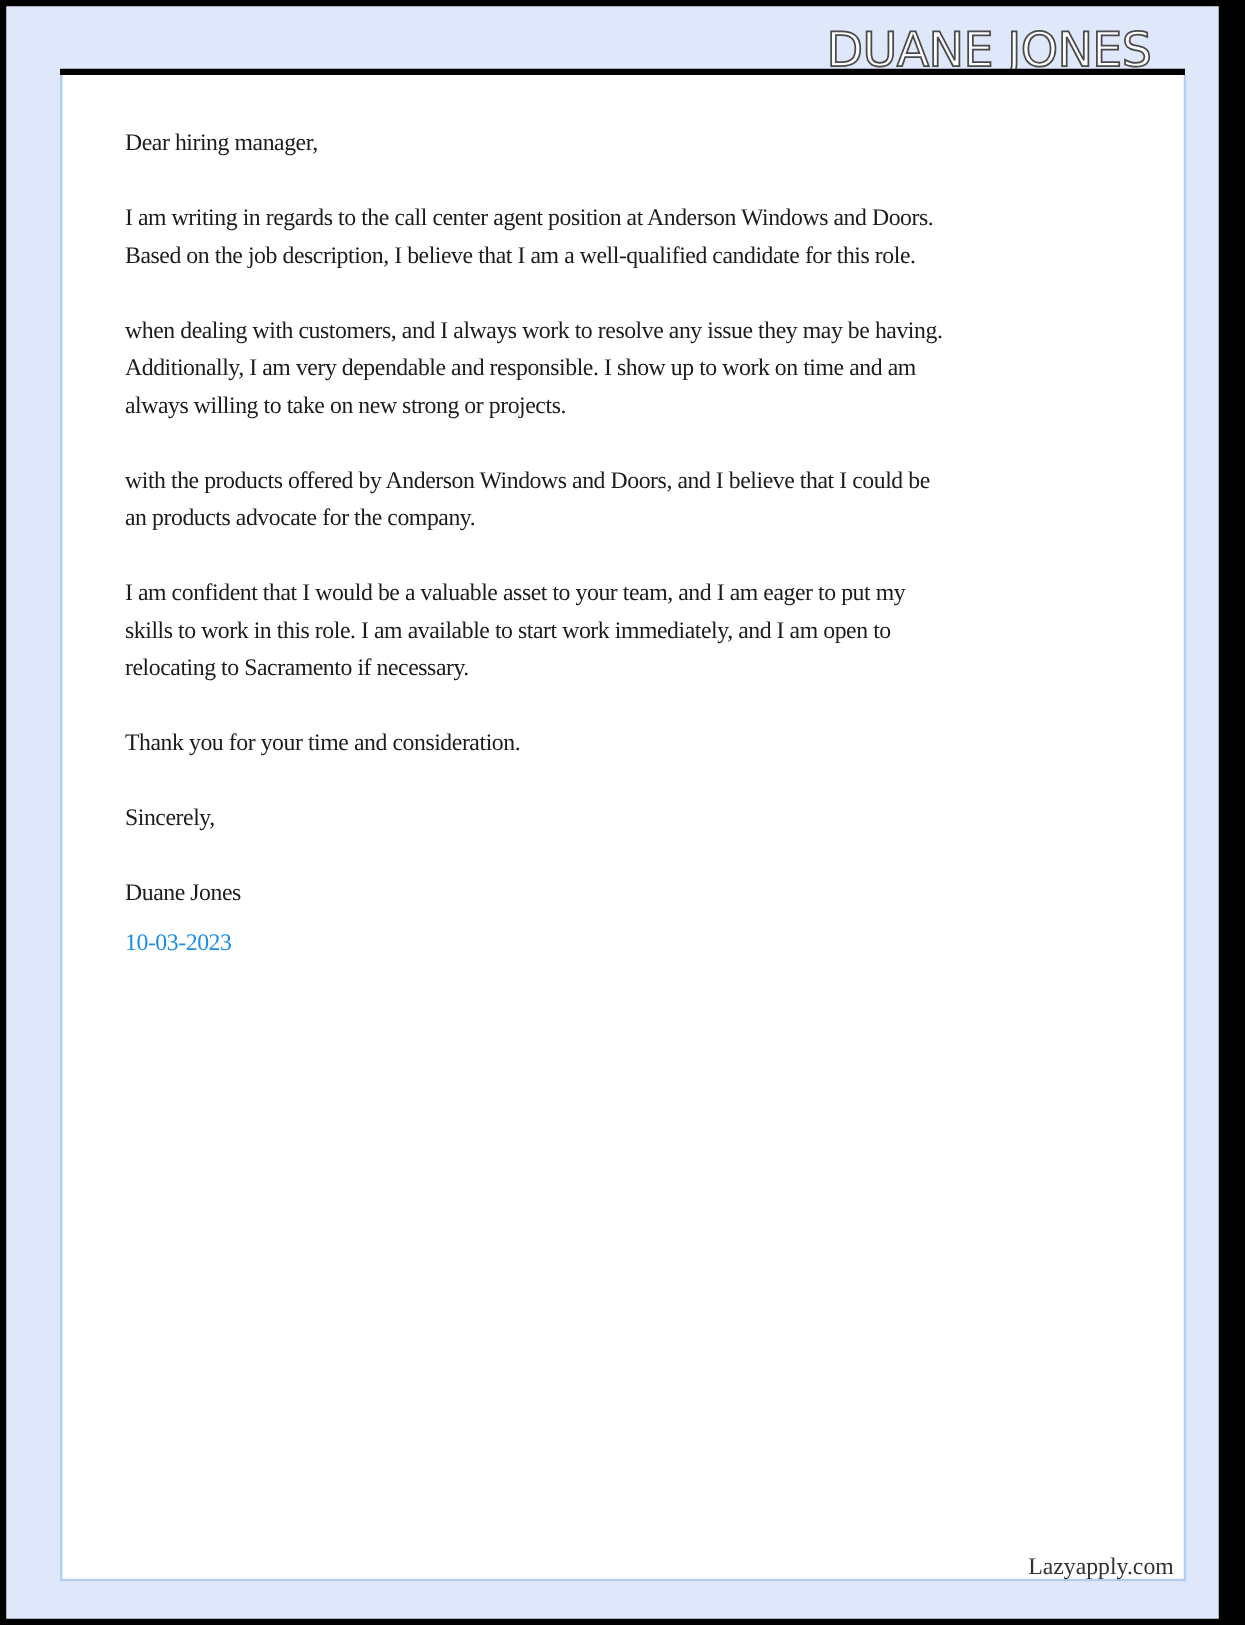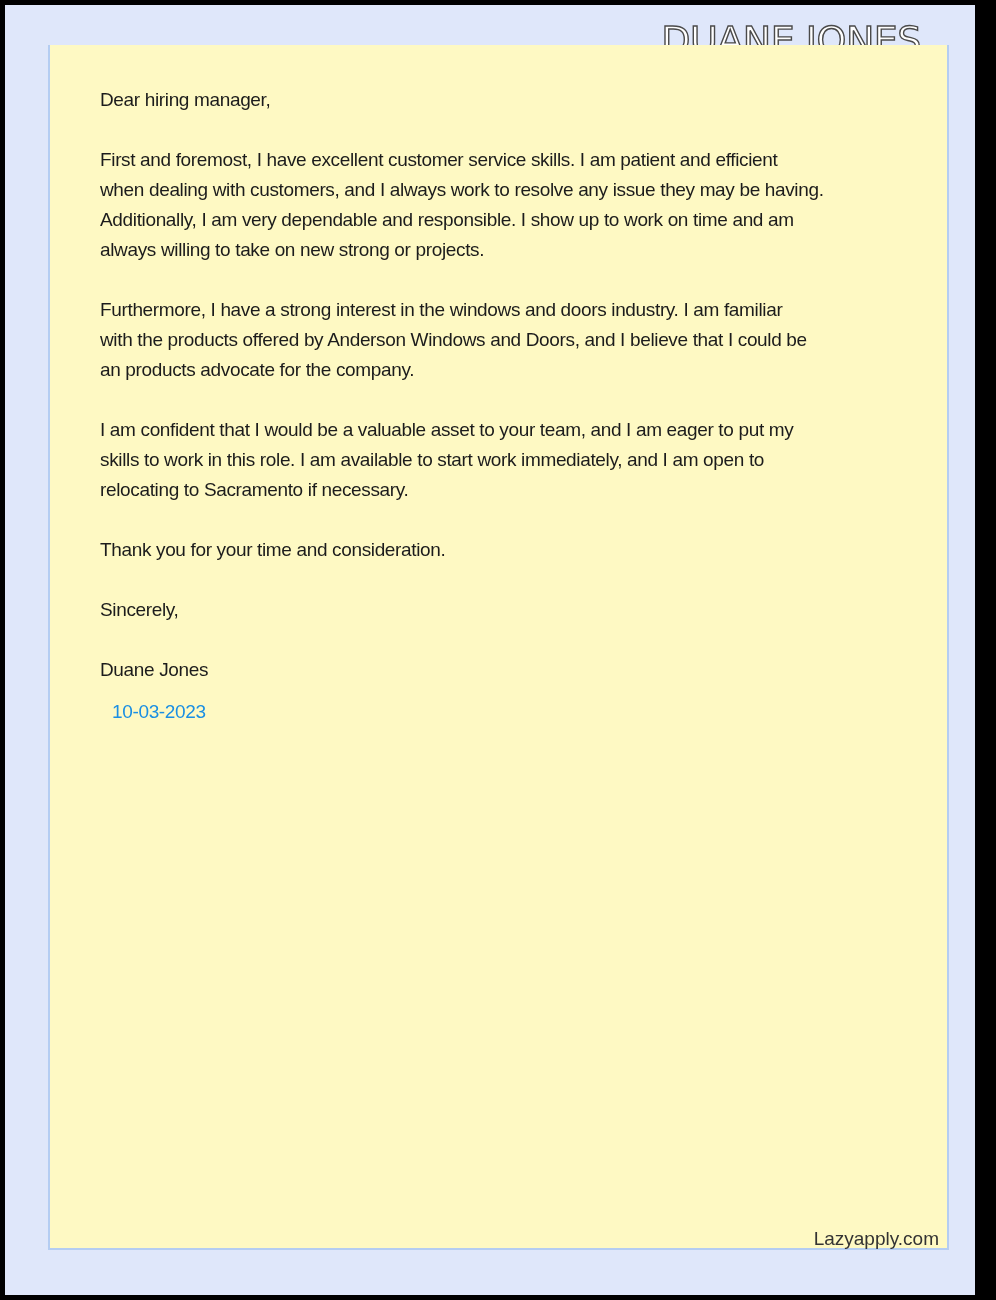--- a/index.html
+++ b/index.html
@@ -39,27 +39,28 @@
       position: absolute;
       left: 43px;
       top: 50px;
       width: 900px;
       height: 5px;
       background: #000000;
     }
     .letter-card {
       position: absolute;
       left: 43px;
-      top: 40px;
+      top: 55px;
       width: 897px;
       height: 1203px;
-      background: #fef9c3;
+      background: #ffffff;
       border-left: 2px solid #b4cdf2;
       border-right: 2px solid #b4cdf2;
       border-bottom: 2px solid #b4cdf2;
+      font-family: Liberation Serif, serif;
     }
     .letter-body {
       position: absolute;
       left: 50px;
       top: 40px;
       width: 800px;
       font-size: 19px;
       line-height: 30px;
       color: #1c1c1c;
       letter-spacing: -0.35px;
@@ -69,21 +70,21 @@
     }
     .line {
       display: block;
       white-space: nowrap;
     }
     .signature-name {
       margin: 0 0 10px 0;
     }
     .letter-date {
       color: #1a8fe3;
-      margin: 12px;
+      margin: 0;
     }
     .footer-credit {
       position: absolute;
       right: 8px;
       bottom: 0px;
       font-size: 19px;
       color: #333333;
       line-height: 18px;
     }
   </style>
@@ -91,30 +92,32 @@
 <body>
 
 <div class="page-frame">
   <div class="name-header">DUANE JONES</div>
   <div class="top-rule"></div>
 
   <div class="letter-card">
     <div class="letter-body">
       <p class="para">Dear hiring manager,</p>
 
+      <p class="para">
+        <span class="line">I am writing in regards to the call center agent position at Anderson Windows and Doors.</span>
+        <span class="line">Based on the job description, I believe that I am a well-qualified candidate for this role.</span>
+      </p>
 
       <p class="para">
-        <span class="line">First and foremost, I have excellent customer service skills. I am patient and efficient</span>
         <span class="line">when dealing with customers, and I always work to resolve any issue they may be having.</span>
         <span class="line">Additionally, I am very dependable and responsible. I show up to work on time and am</span>
         <span class="line">always willing to take on new strong or projects.</span>
       </p>
 
       <p class="para">
-        <span class="line">Furthermore, I have a strong interest in the windows and doors industry. I am familiar</span>
         <span class="line">with the products offered by Anderson Windows and Doors, and I believe that I could be</span>
         <span class="line">an products advocate for the company.</span>
       </p>
 
       <p class="para">
         <span class="line">I am confident that I would be a valuable asset to your team, and I am eager to put my</span>
         <span class="line">skills to work in this role. I am available to start work immediately, and I am open to</span>
         <span class="line">relocating to Sacramento if necessary.</span>
       </p>
 

